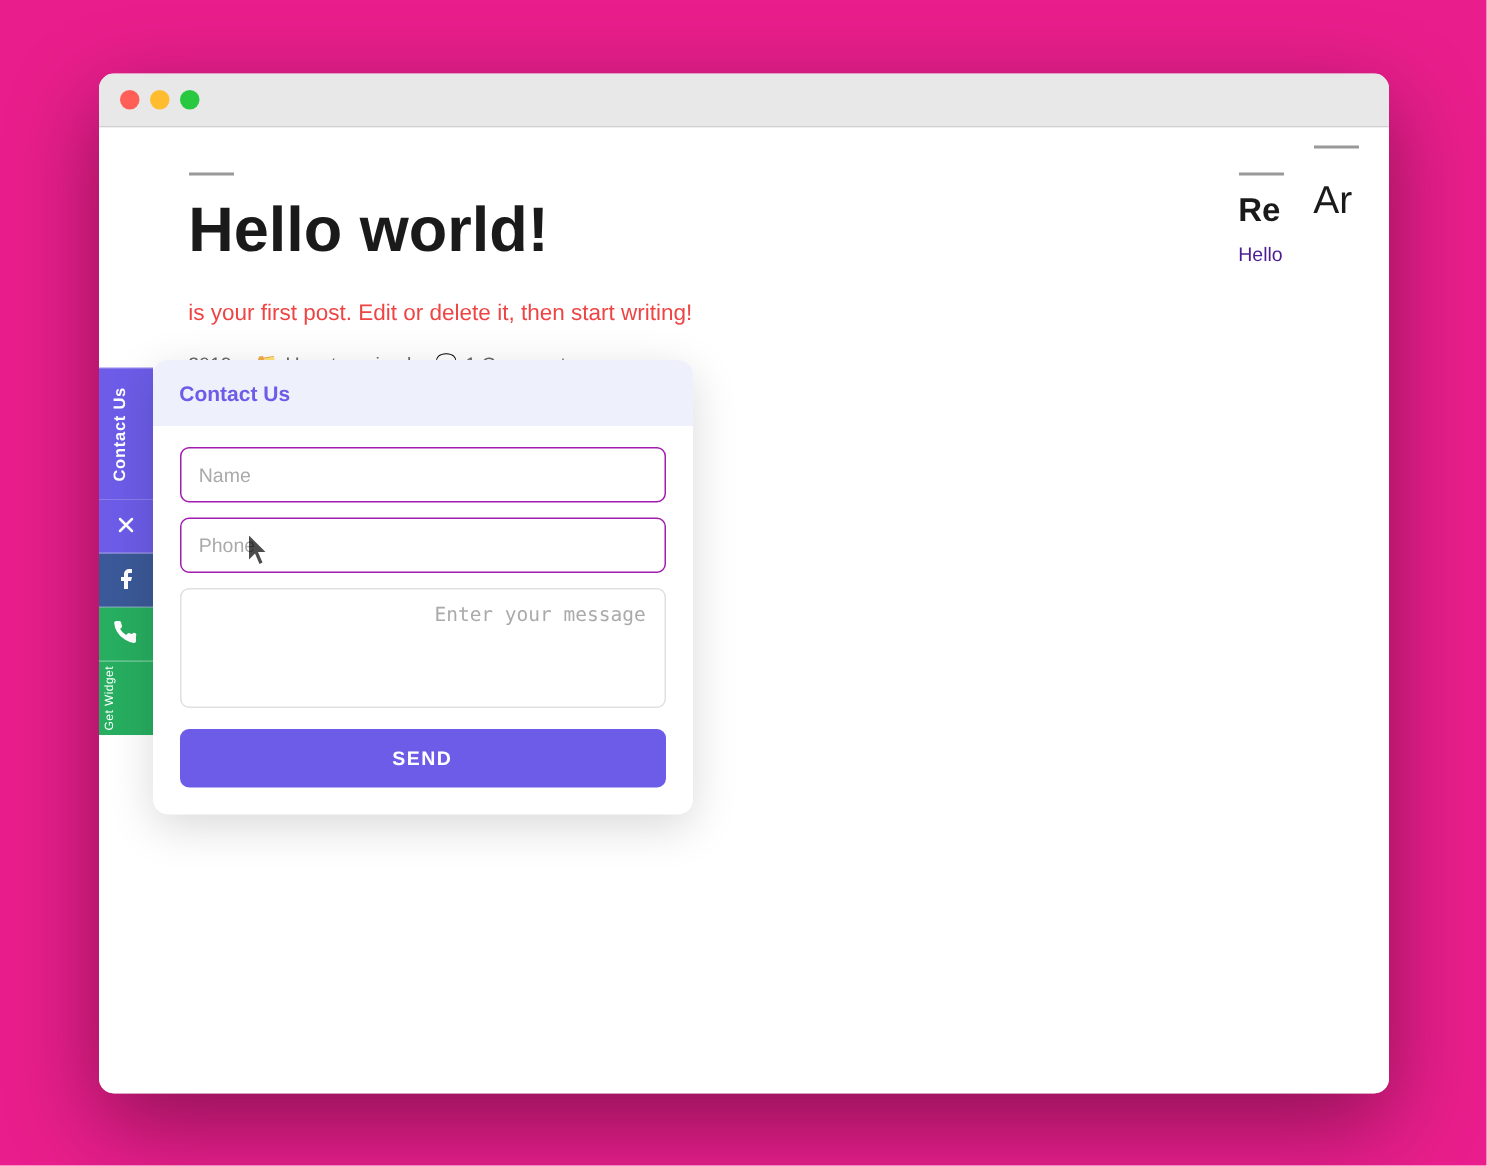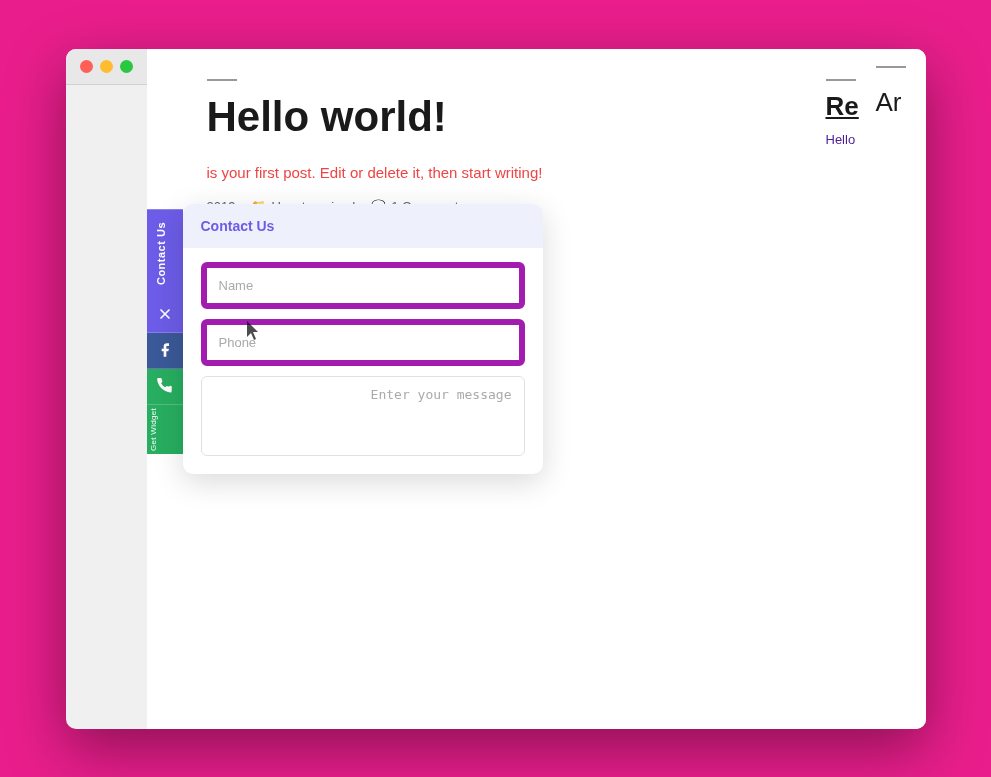--- a/index.html
+++ b/index.html
@@ -14,21 +14,21 @@
     }
 
     .browser-window {
       width: 860px;
       height: 680px;
       background: #f0f0f0;
       border-radius: 10px;
       box-shadow: 0 20px 60px rgba(0,0,0,0.4);
       overflow: hidden;
       display: flex;
-      flex-direction: row;
+      flex-direction: column;
     }
 
     .browser-titlebar {
       background: #e8e8e8;
       height: 36px;
       display: flex;
       align-items: center;
       padding: 0 14px;
       gap: 7px;
       border-bottom: 1px solid #d0d0d0;
@@ -136,21 +136,21 @@
 
     .contact-popup-body {
       padding: 14px 18px 18px;
       display: flex;
       flex-direction: column;
       gap: 10px;
     }
 
     .contact-input {
       width: 100%;
-      border: 6px solid #a21caf;
+      border: 1px solid #a21caf;
       border-radius: 6px;
       padding: 10px 12px;
       font-size: 13px;
       color: #333;
       outline: none;
       background: white;
     }
 
     .contact-input::placeholder {
       color: #aaa;
@@ -260,25 +260,24 @@
     }
 
     .right-divider {
       width: 30px;
       height: 2px;
       background: #999;
       margin-bottom: 10px;
     }
 
     .right-title {
-      font-size: 26px;
+      font-size: 22px;
       font-weight: 800;
       color: #1a1a1a;
       margin-bottom: 8px;
-      text-decoration: underline;
     }
 
     .right-link {
       color: #4c1d95;
       font-size: 13px;
       text-decoration: none;
     }
 
     .right-bottom-divider {
       position: absolute;
@@ -374,20 +373,21 @@
       </div>
       <div class="side-widget-get">Get Widget</div>
     </div>
 
     <div class="contact-popup">
       <div class="contact-popup-header">Contact Us</div>
       <div class="contact-popup-body">
         <input class="contact-input" type="text" placeholder="Name" style="">
         <input class="contact-input" type="tel" placeholder="Phone" style="">
         <textarea class="contact-textarea" placeholder="Enter your message" style=""></textarea>
+        <button class="send-btn">SEND</button>
       </div>
     </div>
 
     <div class="cursor">
       <svg width="16" height="20" viewBox="0 0 16 20" fill="none">
         <path d="M0 0L0 16L4 12L7 19L9 18L6 11L11 11Z" fill="black" opacity="0.7"></path>
       </svg>
     </div>
 
   </div>

